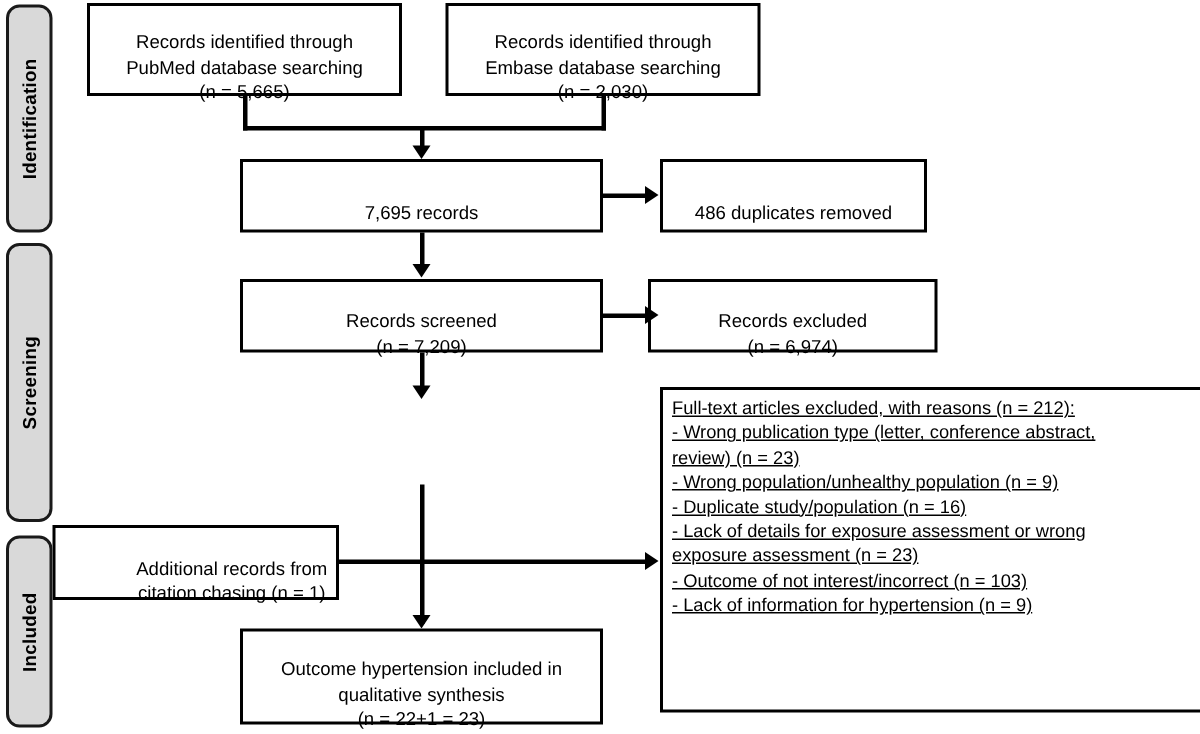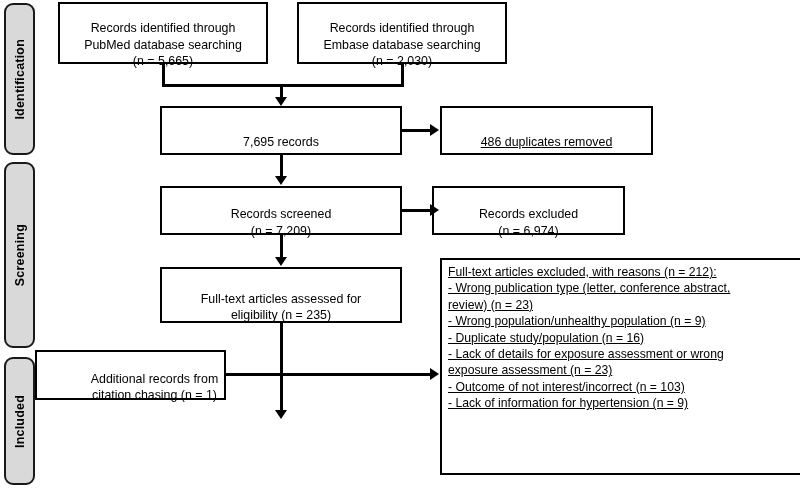--- a/index.html
+++ b/index.html
@@ -128,21 +128,21 @@
   <div class="conn conn-v" style="left:162px; top:64px; height:23px;"></div>
   <div class="conn conn-v" style="left:401px; top:64px; height:23px;"></div>
   <div class="conn conn-h" style="left:162px; top:84px; width:242px;"></div>
   <div class="conn conn-v" style="left:280px; top:84px; height:16px;"></div>
   <div class="arrow-down" style="left:275px; top:97px;"></div>
 
   <div class="flow-box" style="left:160px; top:106px; width:242px; height:49px;">
     <span class="box-text">7,695 records</span>
   </div>
 
-  <div class="flow-box" style="left:440px; top:106px; width:213px; height:49px;text-decoration:underline;">
+  <div class="flow-box" style="left:440px; top:106px; width:178px; height:49px;">
     <span class="box-text">486 duplicates removed</span>
   </div>
 
   <div class="conn conn-h" style="left:402px; top:129px; width:30px;"></div>
   <div class="arrow-right" style="left:430px; top:124px;"></div>
 
   <div class="conn conn-v" style="left:280px; top:155px; height:22px;"></div>
   <div class="arrow-down" style="left:275px; top:176px;"></div>
 
   <div class="flow-box" style="left:160px; top:186px; width:242px; height:49px;">
@@ -154,24 +154,20 @@
     <span class="box-text">Records excluded
 (n = 6,974)</span>
   </div>
 
   <div class="conn conn-h" style="left:402px; top:209px; width:30px;"></div>
   <div class="arrow-right" style="left:430px; top:204px;"></div>
 
   <div class="conn conn-v" style="left:280px; top:235px; height:23px;"></div>
   <div class="arrow-down" style="left:275px; top:257px;"></div>
 
-  <div class="flow-box" style="left:160px; top:267px; width:242px; height:56px;">
-    <span class="box-text">Full-text articles assessed for
-eligibility (n = 235)</span>
-  </div>
 
   <div class="reasons-panel" style="left:440px; top:258px; width:429px; height:217px;text-decoration:underline;">
     <div class="panel-line">Full-text articles excluded, with reasons (n = 212):</div>
     <div class="panel-line">- Wrong publication type (letter, conference abstract,
 review) (n = 23)</div>
     <div class="panel-line">- Wrong population/unhealthy population (n = 9)</div>
     <div class="panel-line">- Duplicate study/population (n = 16)</div>
     <div class="panel-line">- Lack of details for exposure assessment or wrong
 exposure assessment (n = 23)</div>
     <div class="panel-line">- Outcome of not interest/incorrect (n = 103)</div>
@@ -182,14 +178,19 @@
   <div class="arrow-down" style="left:275px; top:410px;"></div>
 
   <div class="flow-box" style="left:35px; top:350px; width:191px; height:50px;padding-left:48px;">
     <span class="box-text">Additional records from
 citation chasing (n = 1)</span>
   </div>
 
   <div class="conn conn-h" style="left:226px; top:373px; width:206px;"></div>
   <div class="arrow-right" style="left:430px; top:368px;"></div>
 
+  <div class="flow-box" style="left:160px; top:419px; width:242px; height:64px;">
+    <span class="box-text">Outcome hypertension included in
+qualitative synthesis
+(n = 22+1 = 23)</span>
+  </div>
 
 </div>
 
 </body></html>

